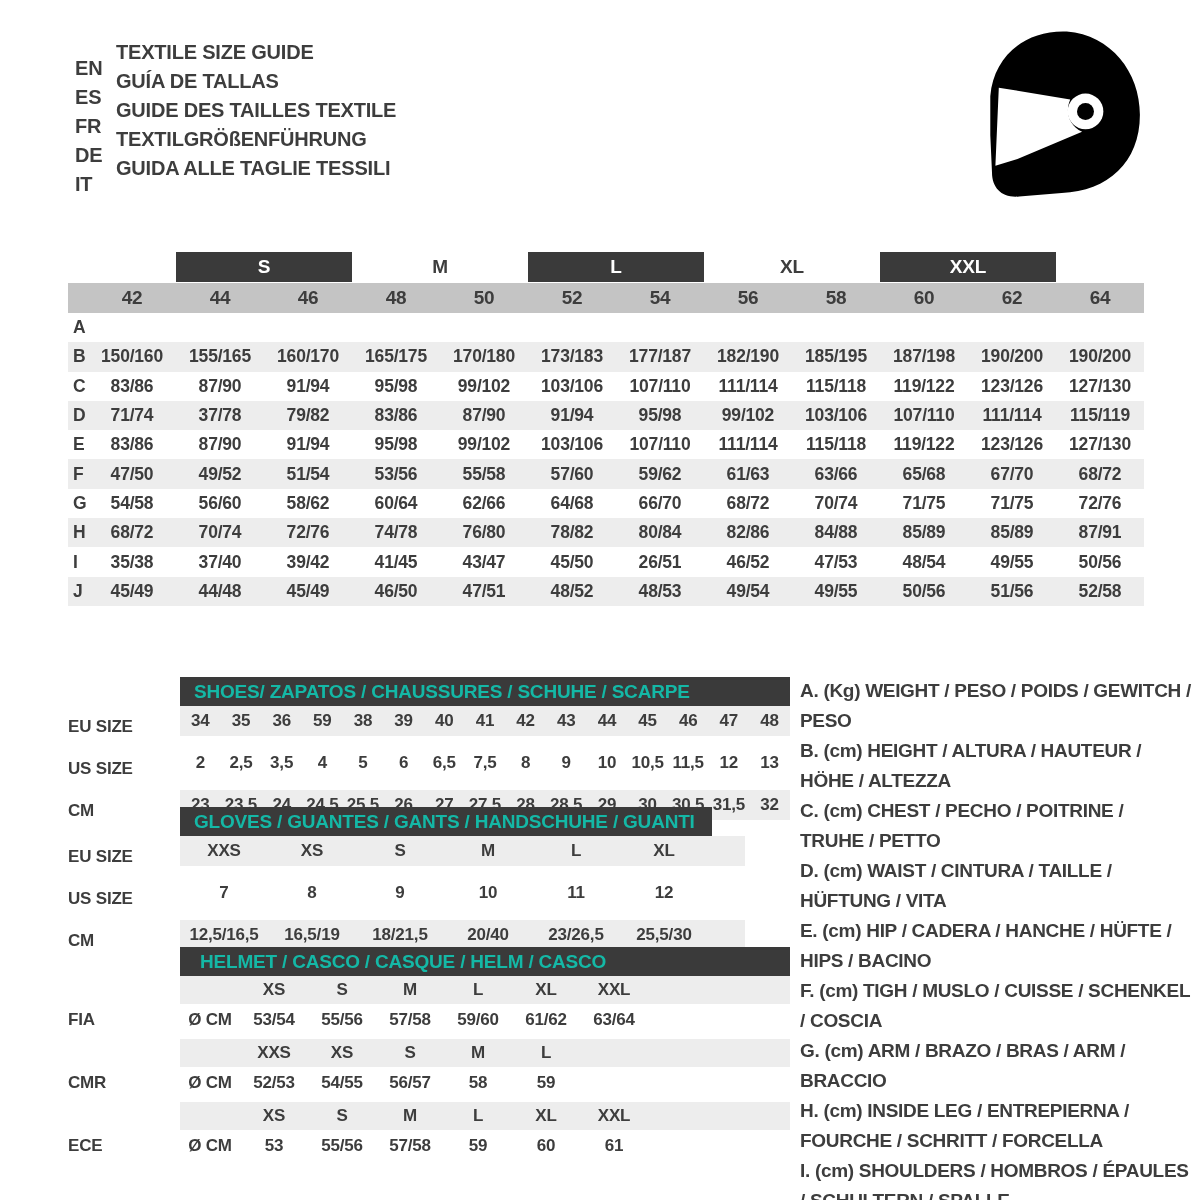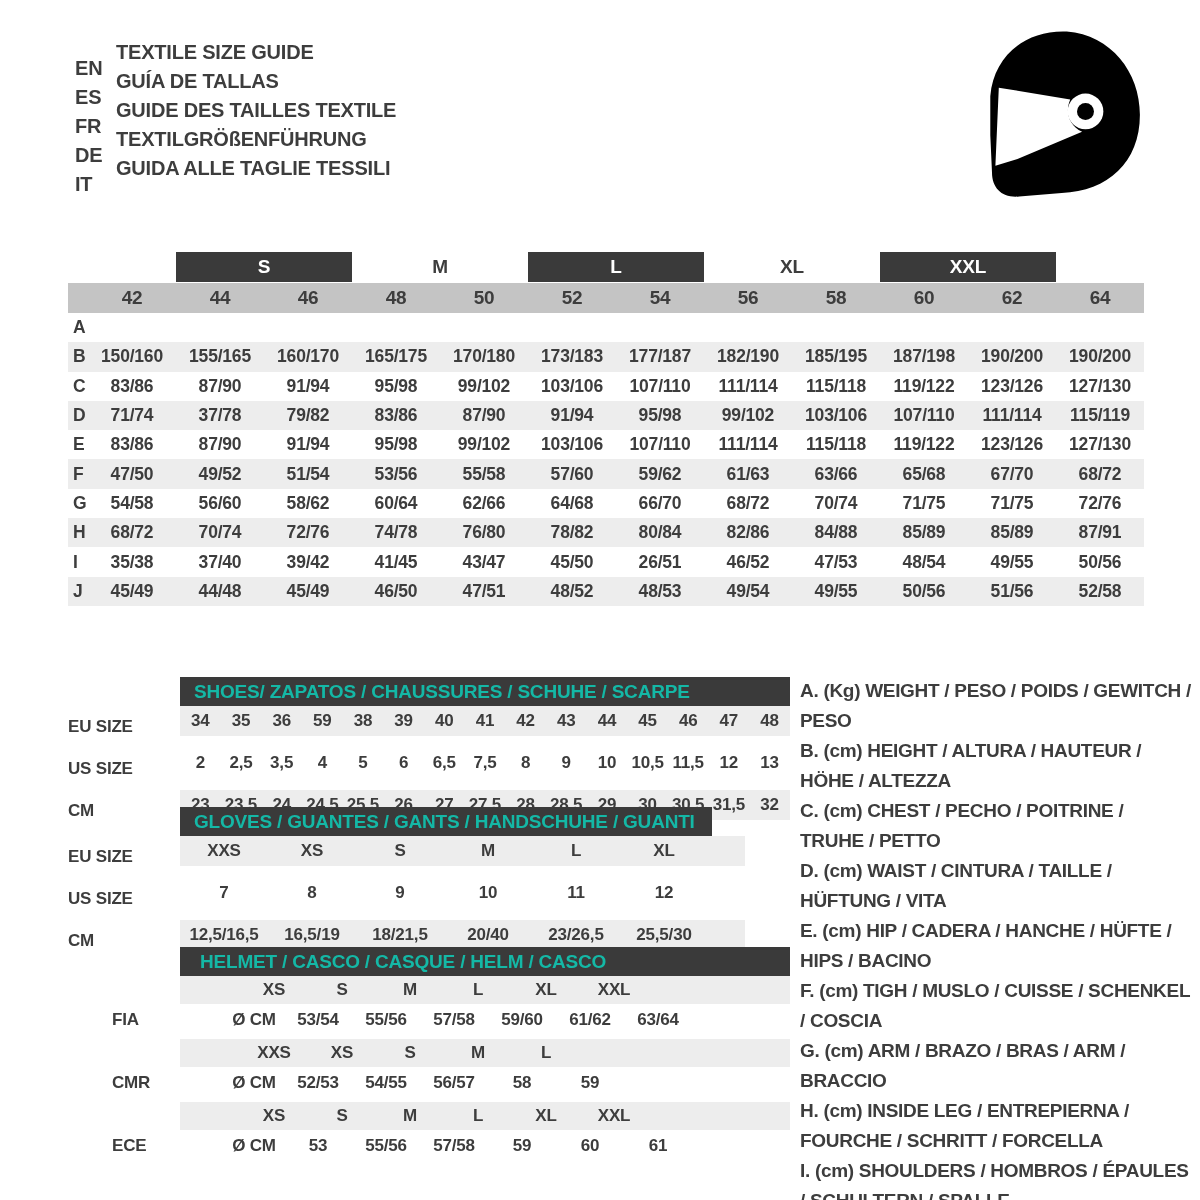--- a/index.html
+++ b/index.html
@@ -44,21 +44,21 @@
   .side-label{width:112px;font-size:17px;display:flex;align-items:center;}
   .s-row{display:flex;height:42px;}
   .s-rows > div:nth-of-type(odd) .s-cells{background:#ededed;}
   .s-cells{display:grid;height:30px;}
   .shoes-cells{width:610px;grid-template-columns:repeat(15,40.66px);}
   .gloves-cells{width:565px;grid-template-columns:repeat(6,88px);box-sizing:border-box;padding-right:37px;}
   .s-cell{display:flex;align-items:center;justify-content:center;font-size:17px;}
   .h-row{display:flex;}
   .h-row.band{height:28px;}
   .h-row.data{height:32px;}
-  .h-row.band + .h-row.data{margin-bottom:3px;margin-left:44px;}
+  .h-row.band + .h-row.data{margin-bottom:3px;}
   .h-row.band .h-cells{background:#ededed;}
   .h-cells{display:grid;width:610px;grid-template-columns:60px repeat(6,68px) 1fr;}
   .h-cell{display:flex;align-items:center;justify-content:center;font-size:17px;}
   
   .legend{position:absolute;left:800px;top:676px;width:392px;}
   .legend-item{font-size:19px;line-height:30px;letter-spacing:-0.3px;}
 </style>
 </head>
 <body>
 

